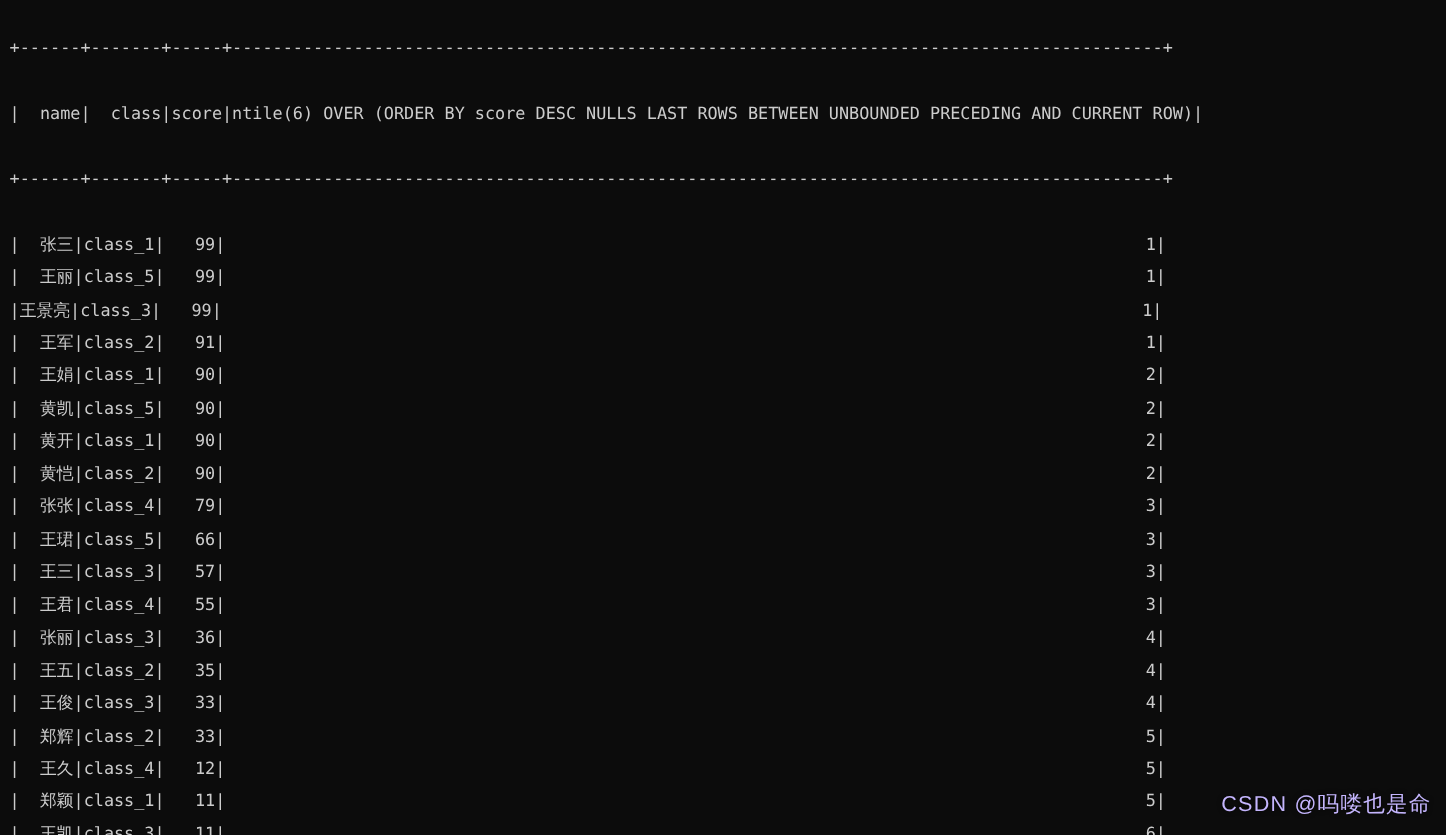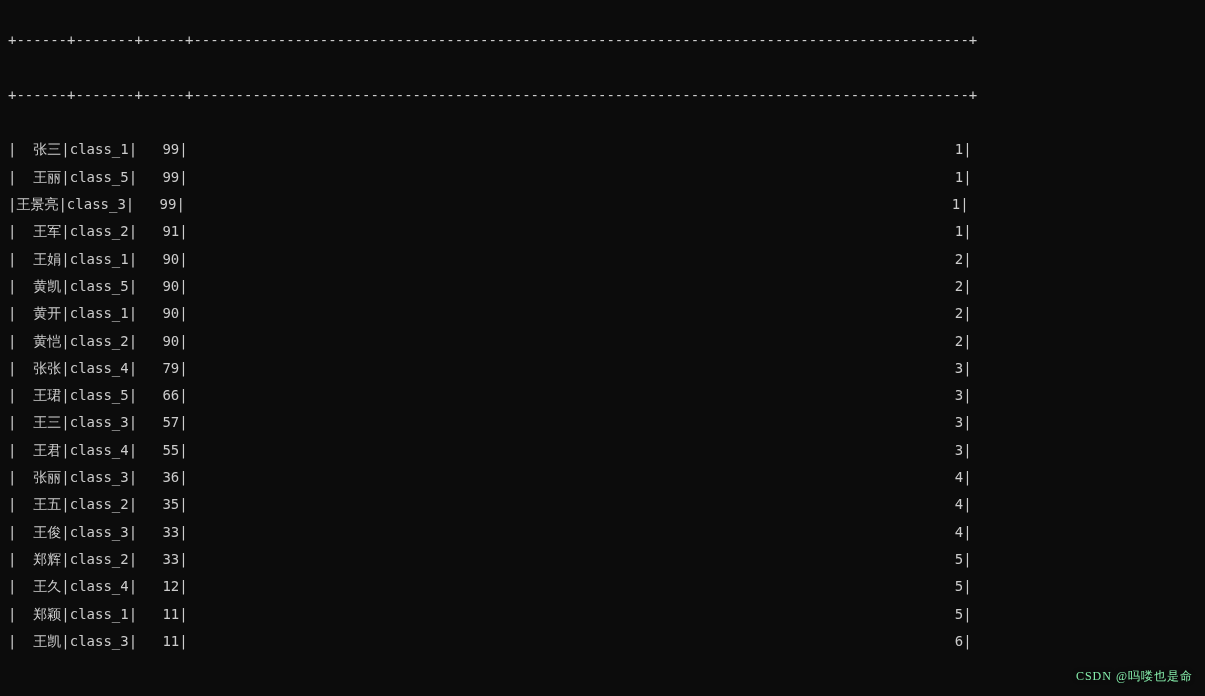--- a/index.html
+++ b/index.html
@@ -1,23 +1,24 @@
 <!DOCTYPE html>
 <html><head>
 <meta charset="utf-8">
 <style>
   html,body{margin:0;padding:0;background:#0c0c0c;color:#cccccc;font-family:ui-monospace,Consolas,Menlo,monospace;font-size:14px;line-height:1.95;}
   .terminal{white-space:pre;padding:0 8px;min-width:1205px;min-height:696px;box-sizing:border-box;}
   .row{white-space:pre;}
-  .watermark{position:fixed;right:12px;bottom:8px;color:#86efac;font-family:Liberation Serif, serif;font-size:12px;letter-spacing:1px;text-shadow:0 0 4px rgba(0,0,0,.8);}
+  .watermark{position:fixed;right:12px;bottom:8px;color:#c4b5fd;font-family:Liberation Sans, sans-serif;font-size:18px;letter-spacing:1px;text-shadow:0 0 4px rgba(0,0,0,.8);}
 </style>
 </head>
 <body>
 
 <div class="terminal">
 <div class="row" id="border-line-1">+------+-------+-----+--------------------------------------------------------------------------------------------+</div>
+<div class="row" id="header-line">|  name|  class|score|ntile(6) OVER (ORDER BY score DESC NULLS LAST ROWS BETWEEN UNBOUNDED PRECEDING AND CURRENT ROW)|</div>
 <div class="row" id="border-line-2">+------+-------+-----+--------------------------------------------------------------------------------------------+</div>
 <div id="rows-container"><div class="row">|  张三|class_1|   99|                                                                                           1|</div><div class="row">|  王丽|class_5|   99|                                                                                           1|</div><div class="row">|王景亮|class_3|   99|                                                                                           1|</div><div class="row">|  王军|class_2|   91|                                                                                           1|</div><div class="row">|  王娟|class_1|   90|                                                                                           2|</div><div class="row">|  黄凯|class_5|   90|                                                                                           2|</div><div class="row">|  黄开|class_1|   90|                                                                                           2|</div><div class="row">|  黄恺|class_2|   90|                                                                                           2|</div><div class="row">|  张张|class_4|   79|                                                                                           3|</div><div class="row">|  王珺|class_5|   66|                                                                                           3|</div><div class="row">|  王三|class_3|   57|                                                                                           3|</div><div class="row">|  王君|class_4|   55|                                                                                           3|</div><div class="row">|  张丽|class_3|   36|                                                                                           4|</div><div class="row">|  王五|class_2|   35|                                                                                           4|</div><div class="row">|  王俊|class_3|   33|                                                                                           4|</div><div class="row">|  郑辉|class_2|   33|                                                                                           5|</div><div class="row">|  王久|class_4|   12|                                                                                           5|</div><div class="row">|  郑颖|class_1|   11|                                                                                           5|</div><div class="row">|  王凯|class_3|   11|                                                                                           6|</div></div>
 
 
 </div>
 
 <div class="watermark">CSDN @吗喽也是命</div>
 
 </body></html>

